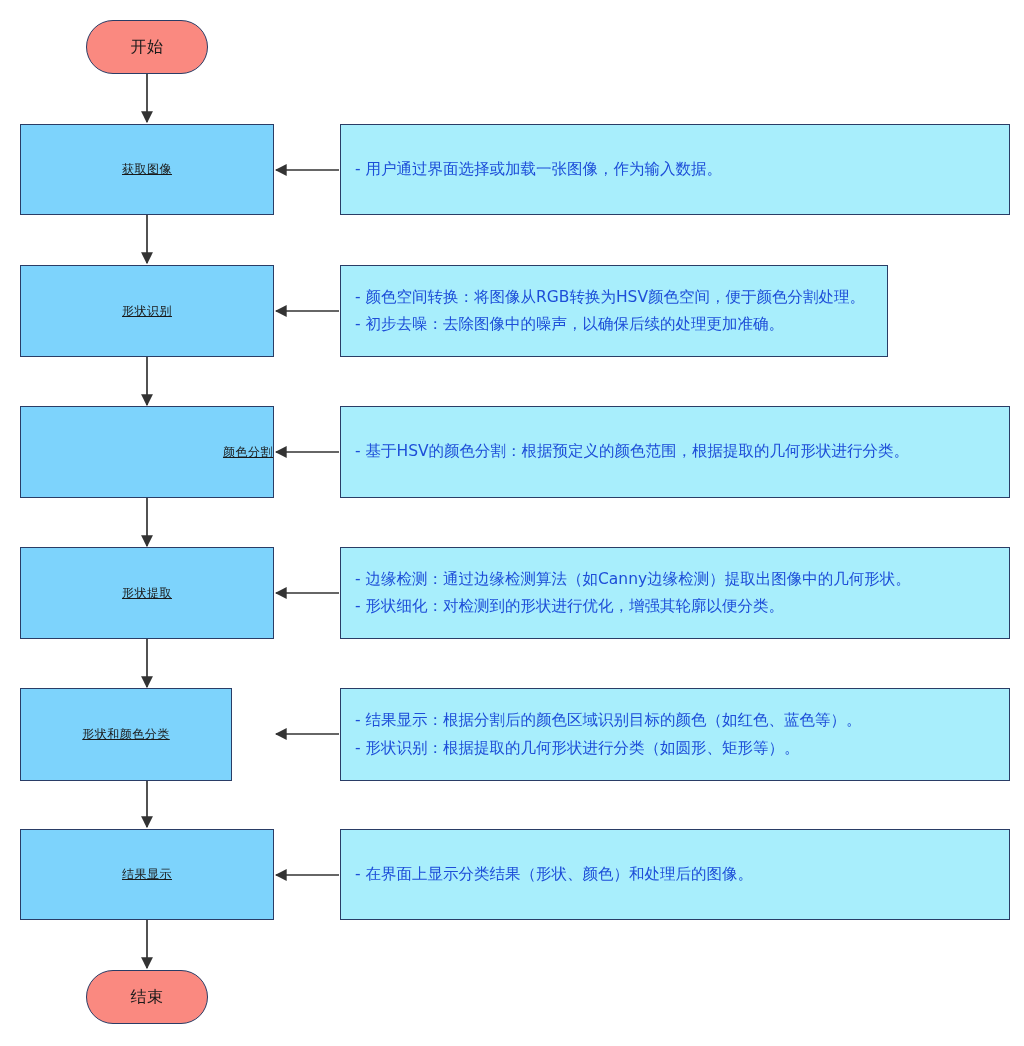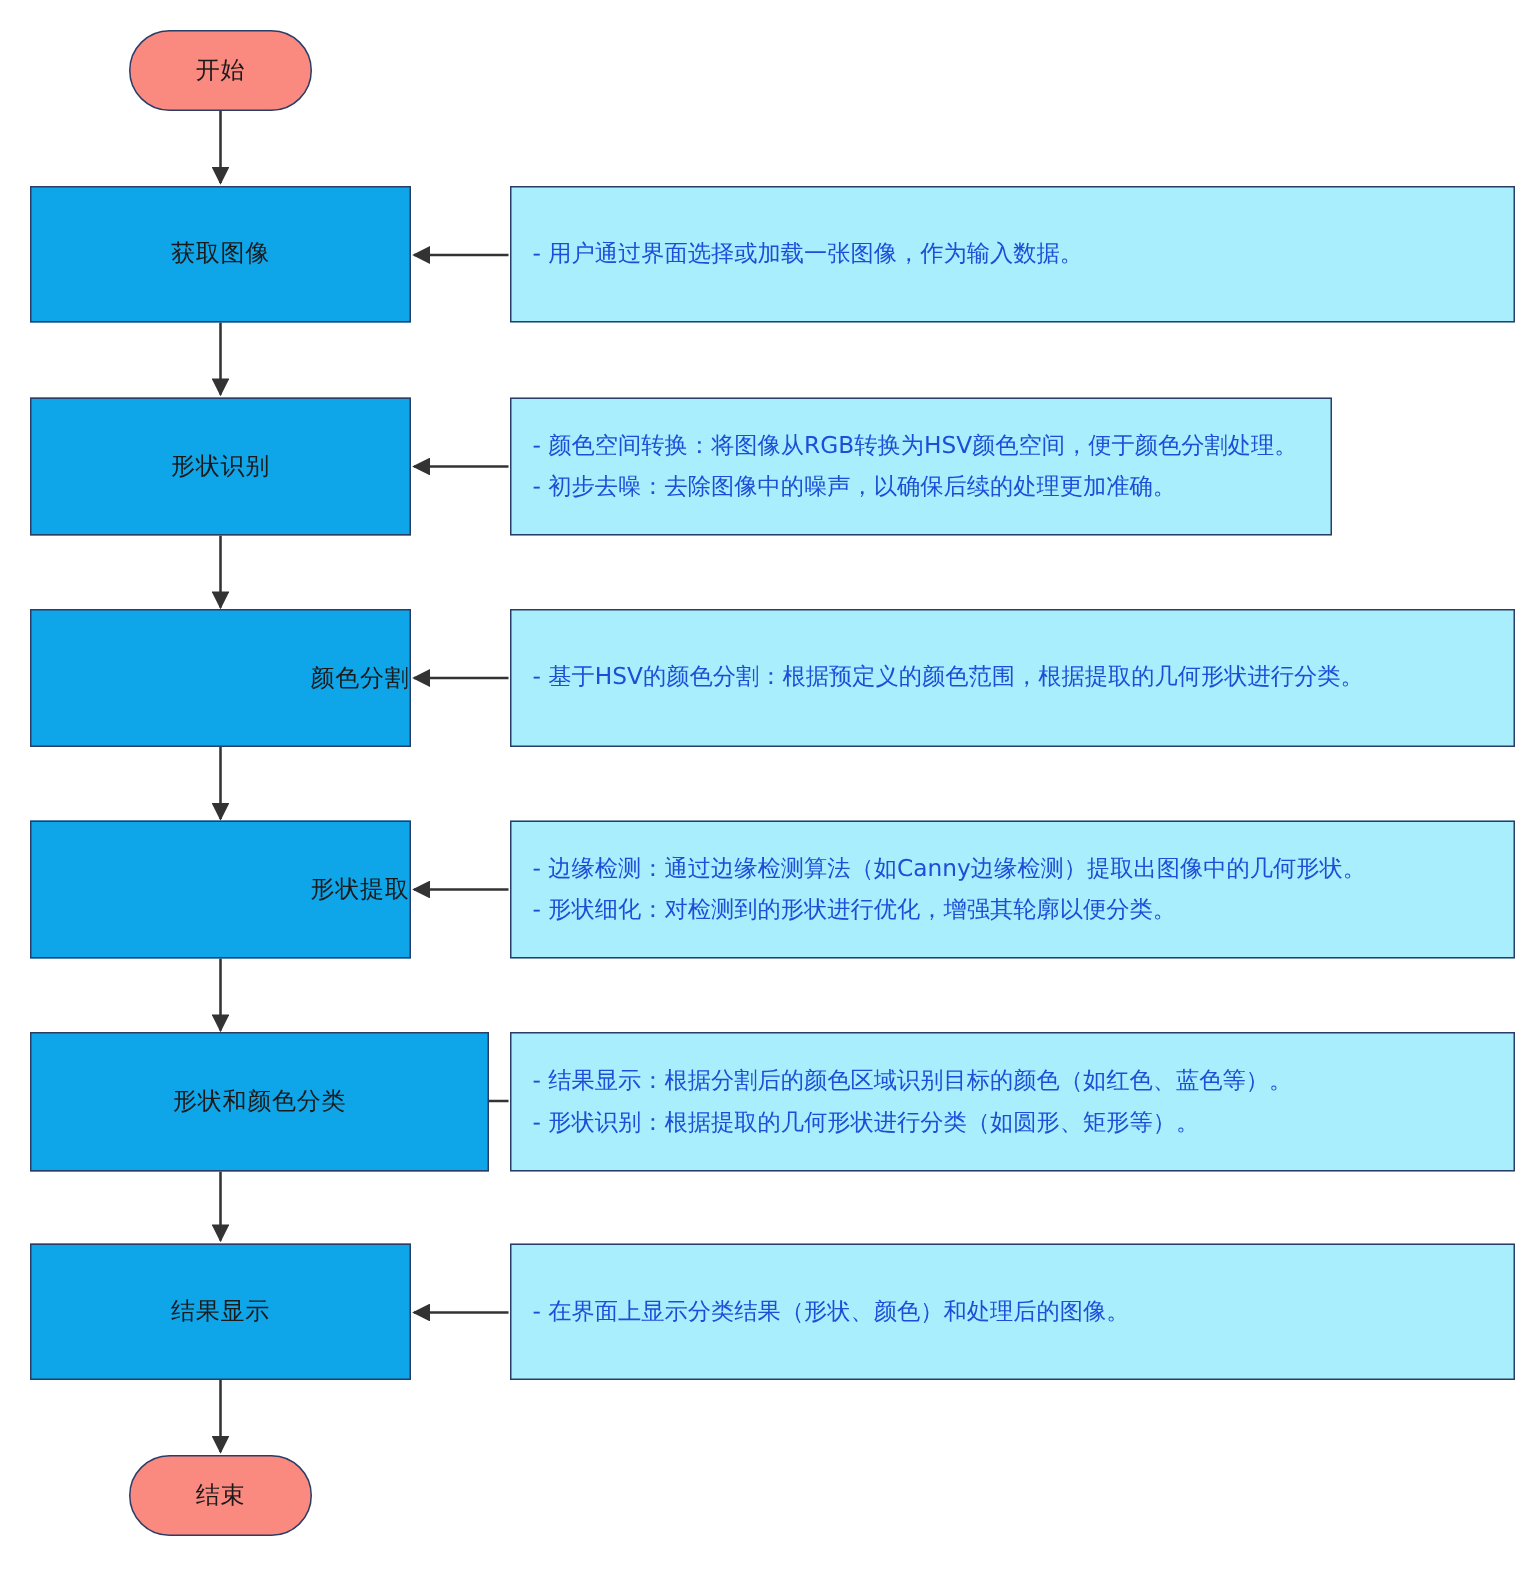--- a/index.html
+++ b/index.html
@@ -32,23 +32,24 @@
   .node {
     position: absolute;
     box-sizing: border-box;
     display: flex;
     align-items: center;
     justify-content: center;
     border: 1.6px solid #2a3d66;
     color: #1a1a1a;
   }
   .node.process {
-    background: #0ea5e9;
-    font-size: 16px;
+    background: #7dd3fc;
+    font-size: 12px;
     letter-spacing: 0.5px;
+    text-decoration: underline;
   }
   .node.terminator {
     background: #fa8980;
     border-radius: 40px;
     font-size: 16px;
     letter-spacing: 0.5px;
     text-align: center;
   }
   .node.note {
     background: #a8eefc;
@@ -109,25 +110,25 @@
   </div>
 
   <div class="node process" style="left:20px; top:265px; width:254px; height:92px;">
     <span>形状识别</span>
   </div>
 
   <div class="node process" style="left:20px; top:406px; width:254px; height:92px;justify-content:flex-end;">
     <span>颜色分割</span>
   </div>
 
-  <div class="node process" style="left:20px; top:547px; width:254px; height:92px;justify-content:flex-end;">
+  <div class="node process" style="left:20px; top:547px; width:254px; height:92px;">
     <span>形状提取</span>
   </div>
 
-  <div class="node process" style="left:20px; top:688px; width:306px; height:93px;">
+  <div class="node process" style="left:20px; top:688px; width:212px; height:93px;">
     <span>形状和颜色分类</span>
   </div>
 
   <div class="node process" style="left:20px; top:829px; width:254px; height:91px;">
     <span>结果显示</span>
   </div>
 
   <div class="node terminator" style="left:86px; top:970px; width:122px; height:54px;">
     <span>结束</span>
   </div>

